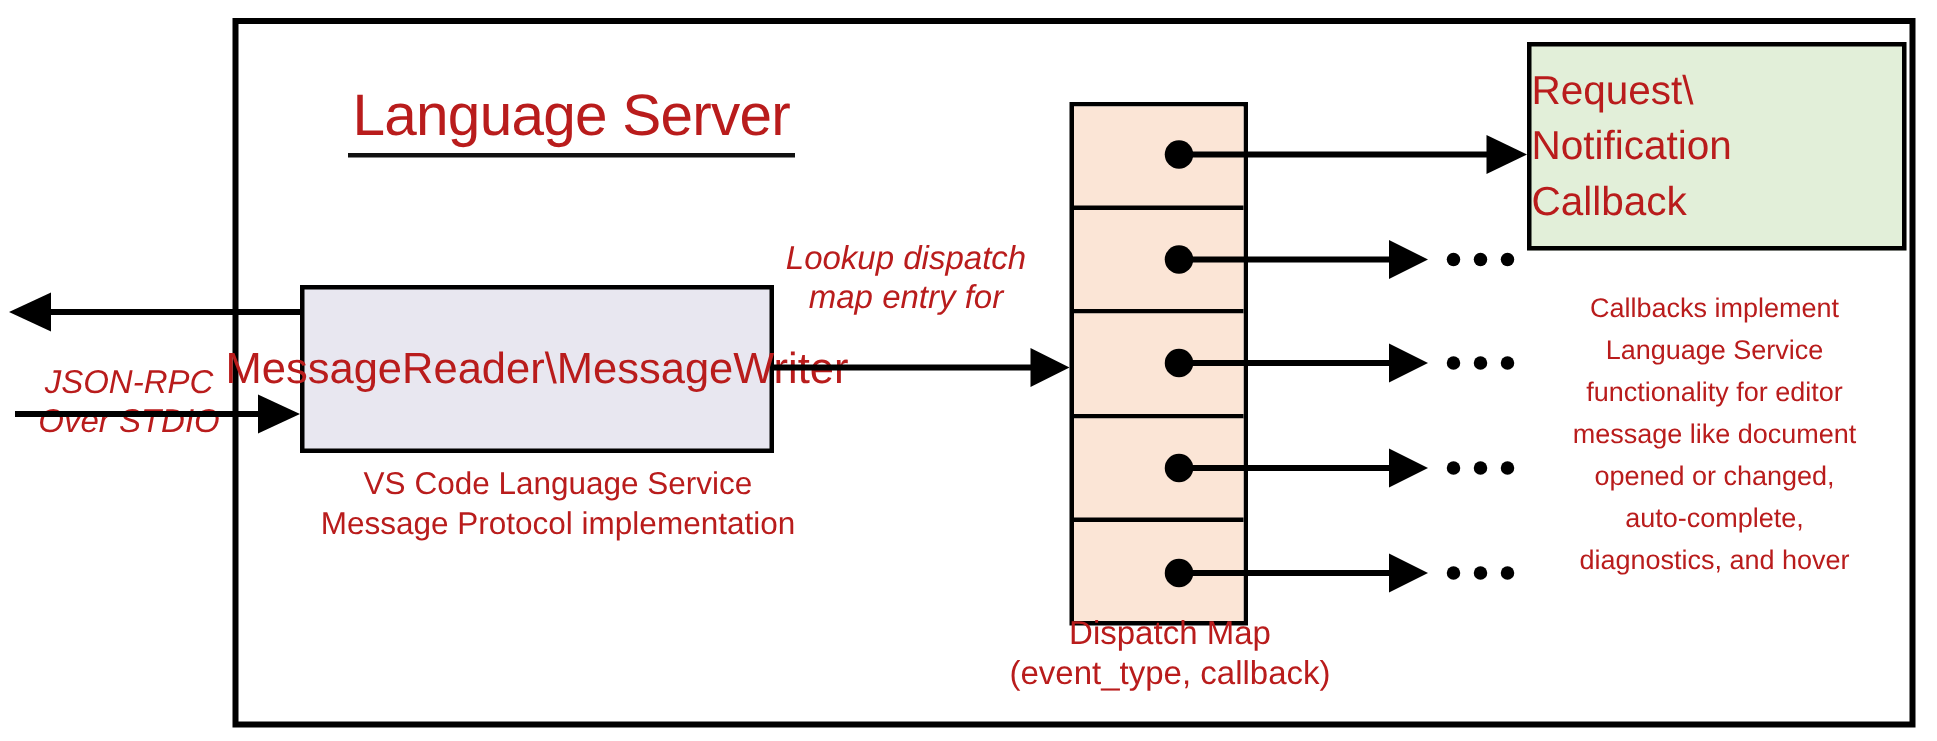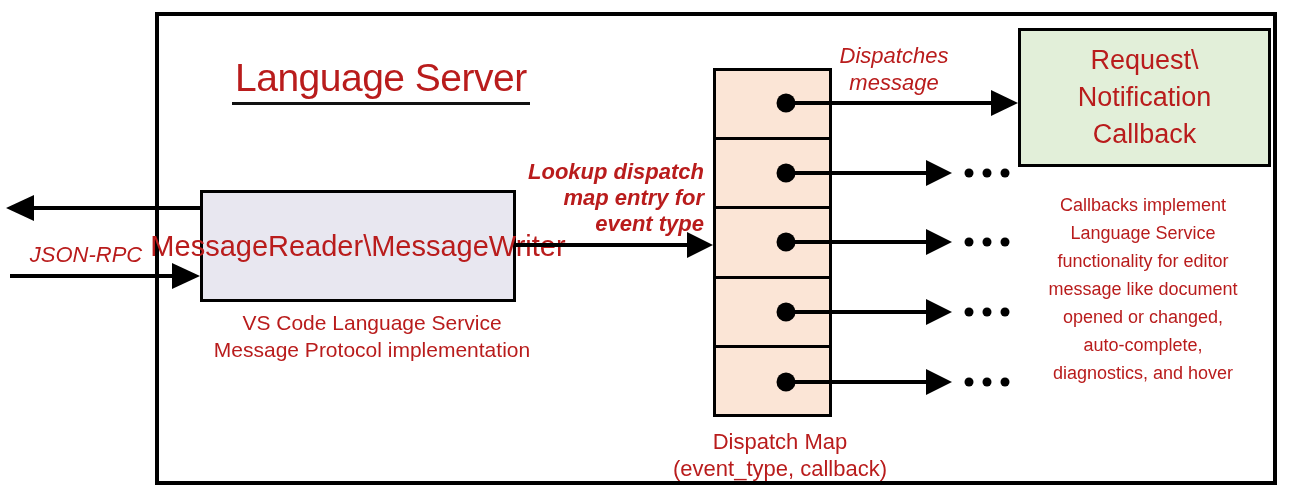--- a/index.html
+++ b/index.html
@@ -31,44 +31,44 @@
     left: 200px; top: 190px; width: 316px; height: 112px;
     background: #e8e7f0; border: 3px solid #000; box-sizing: border-box;
     display: flex; align-items: center; justify-content: center;
     font-size: 29px; line-height: 38px; text-align: center;
   }
   #message-io-caption {
     left: 184px; top: 309px; width: 376px; text-align: center;
     font-size: 21px; line-height: 27px; white-space: nowrap;
   }
   #lookup-annotation {
-    left: 504px; top: 159px; width: 200px; text-align: right;
-    font-style: italic; font-size: 22px; line-height: 26px; white-space: nowrap; font-weight: bold;
+    left: 504px; top: 159px; width: 200px; text-align: center;
+    font-style: italic; font-size: 22px; line-height: 26px; white-space: nowrap;
   }
   #dispatch-map {
     left: 713px; top: 68px; width: 119px; height: 349px;
     border: 3px solid #000; box-sizing: border-box;
     display: flex; flex-direction: column;
   }
   .dispatch-cell {
     flex: 1 1 0; background: #fbe5d6; border-bottom: 3px solid #000;
   }
   .dispatch-cell:last-child { border-bottom: none; }
   #dispatch-map-caption {
-    left: 655px; top: 428px; width: 250px; text-align: center;
+    left: 655px; top: 408px; width: 250px; text-align: center;
     font-size: 22px; line-height: 27px; white-space: nowrap;
   }
   #dispatches-annotation {
     left: 834px; top: 42px; width: 120px; text-align: center;
     font-style: italic; font-size: 22px; line-height: 27px; white-space: nowrap;
   }
   #callback-box {
     left: 1018px; top: 28px; width: 253px; height: 139px;
     background: #e2efd9; border: 3px solid #000; box-sizing: border-box;
-    display: flex; flex-direction: column; align-items: center; justify-content: center;
+    display: flex; flex-direction: column; align-items: flex-start; justify-content: center;
     font-size: 27px; line-height: 37px; text-align: center;
   }
   #callbacks-note {
     left: 1014px; top: 191px; width: 258px; text-align: center;
     font-size: 18px; line-height: 28px; white-space: nowrap;
   }
   #connector-layer {
     left: 0; top: 0; width: 1291px; height: 494px; pointer-events: none;
   }
   #connector-layer line { stroke: #000; stroke-width: 4; }
@@ -78,55 +78,51 @@
 <body>
 
 <div id="canvas">
 
   <div id="outer-box" class="abs"></div>
 
   <div id="title" class="abs">Language Server</div>
 
   <div id="io-label" class="abs line-block">
     <span>JSON-RPC</span>
+    <span>Over STDIO</span>
   </div>
 
   <div id="message-io-box" class="abs">
     <span>MessageReader\</span>
     <span>MessageWriter</span>
   </div>
 
   <div id="message-io-caption" class="abs line-block">
     <span>VS Code Language Service</span>
     <span>Message Protocol implementation</span>
   </div>
 
   <div id="lookup-annotation" class="abs line-block">
     <span>Lookup dispatch</span>
     <span>map entry for</span>
-    <span>event type</span>
   </div>
 
   <div id="dispatch-map" class="abs">
     <div class="dispatch-cell"></div>
     <div class="dispatch-cell"></div>
     <div class="dispatch-cell"></div>
     <div class="dispatch-cell"></div>
     <div class="dispatch-cell"></div>
   </div>
 
   <div id="dispatch-map-caption" class="abs line-block">
     <span>Dispatch Map</span>
     <span>(event_type, callback)</span>
   </div>
 
-  <div id="dispatches-annotation" class="abs line-block">
-    <span>Dispatches</span>
-    <span>message</span>
-  </div>
 
   <div id="callback-box" class="abs">
     <span>Request\</span>
     <span>Notification</span>
     <span>Callback</span>
   </div>
 
   <div id="callbacks-note" class="abs line-block">
     <span>Callbacks implement</span>
     <span>Language Service</span>

